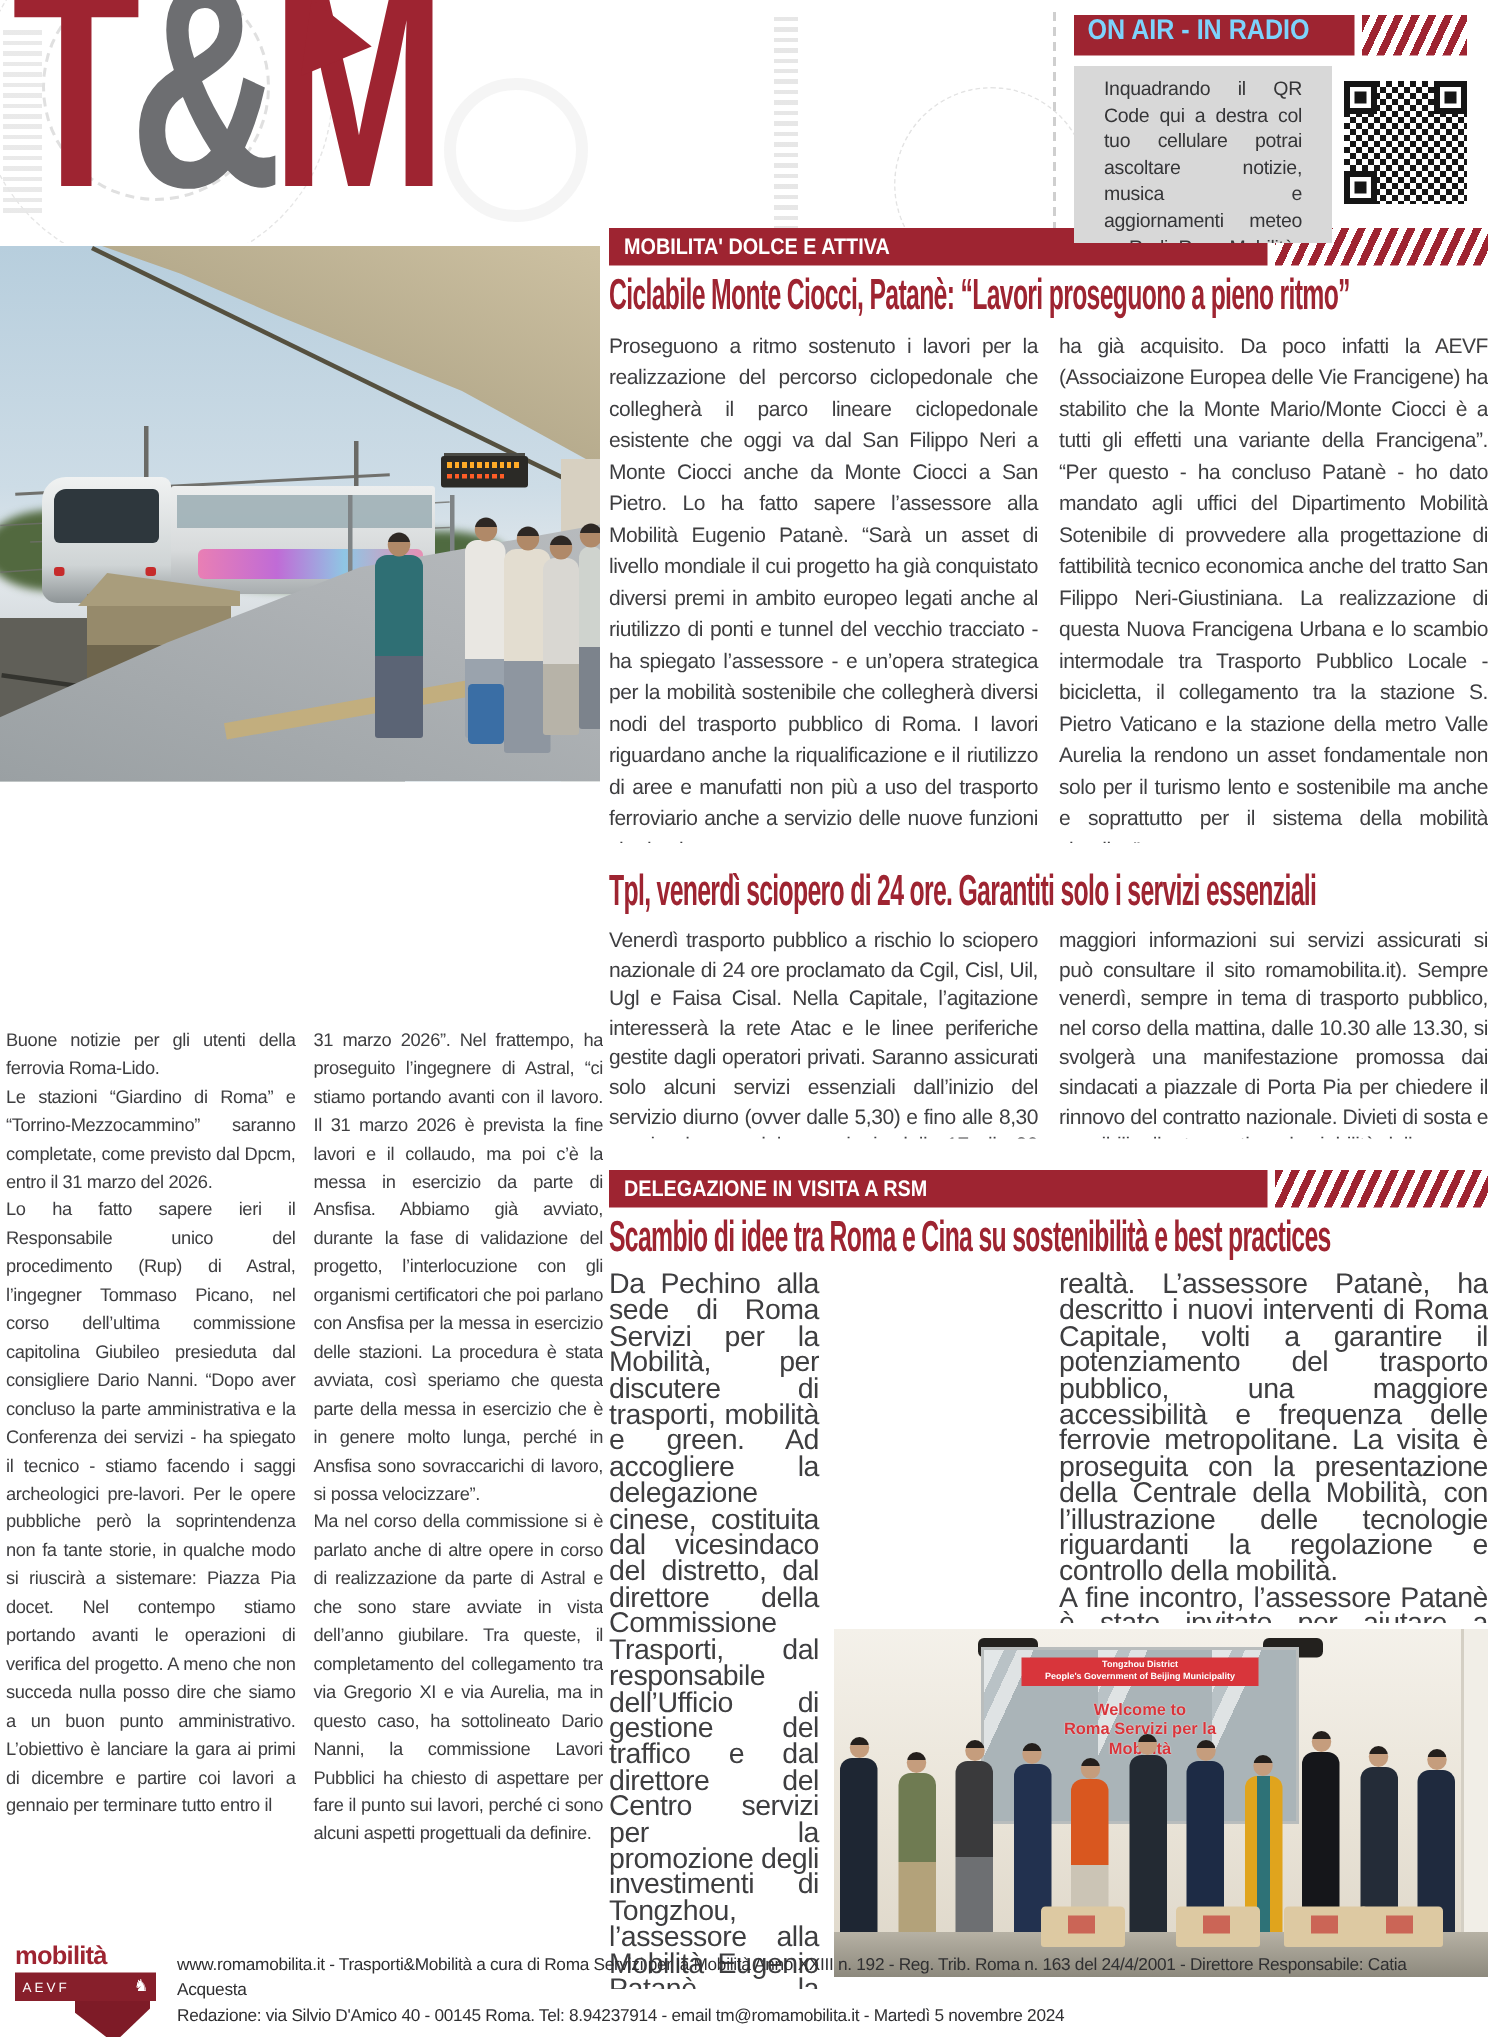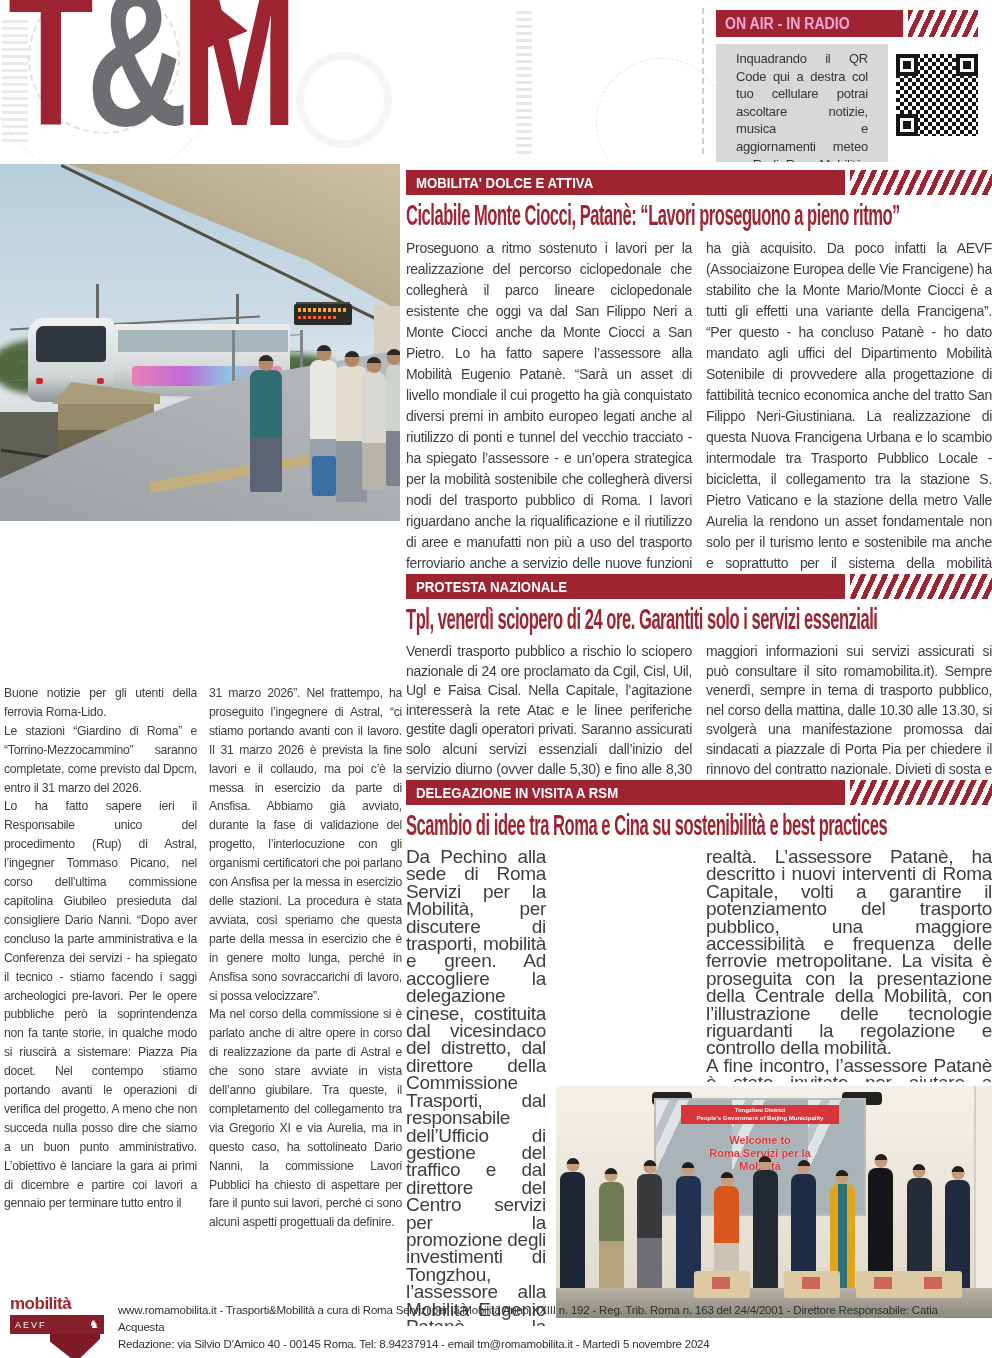--- a/index.html
+++ b/index.html
@@ -33,22 +33,22 @@
        transform:scaleX(.9);transform-origin:0 0;white-space:nowrap;letter-spacing:-2px;}
   .mt2{margin-top:6px;font-size:56px;line-height:52px;font-weight:bold;color:var(--gray);
        transform:scaleX(.9);transform-origin:0 0;white-space:nowrap;letter-spacing:-2px;}
   .mini-arrow{display:inline-block;width:0;height:0;border-left:13px solid var(--red);
               border-top:8px solid transparent;border-bottom:8px solid transparent;
               transform:translateY(-12px);margin-right:2px;}
   .hdr-div{position:absolute;left:702px;top:8px;height:146px;border-left:2px dashed #cfcfcf;}
 
   .onair{position:absolute;left:716px;top:10px;width:262px;z-index:2;}
   .bar{display:flex;height:27px;}
-  .bar-label{flex:1;background:var(--red);color:#f9a8d4;display:flex;align-items:center;
-             padding-left:9px;font-weight:bold;font-size:16px;}
+  .bar-label{flex:1;background:var(--red);color:#7dd3fc;display:flex;
+             padding-left:9px;font-weight:bold;font-size:19px;}
   .bar-label .cond{transform:scaleX(.88);}
   .stripes{width:70px;margin-left:5px;
            background:repeating-linear-gradient(115deg,var(--red) 0 5px,#fff 5px 10px);}
   .onair-row{display:flex;margin-top:7px;}
   .onair-text{width:172px;background:#d8d8d8;padding:6px 20px;font-size:13px;line-height:17.6px;
               text-align:justify;letter-spacing:-0.2px;color:#353537;}
   .qr{position:relative;width:82px;height:82px;margin-left:8px;margin-top:10px;background:#fff;
       background-image:repeating-conic-gradient(#151515 0% 25%,#fff 0% 50%);background-size:8px 8px;}
   .qf{position:absolute;width:22px;height:22px;border:4px solid #151515;background:#fff;}
   .qf::after{content:"";position:absolute;inset:3px;background:#151515;}
@@ -121,21 +121,21 @@
   .lead-headline{left:2px;top:524px;width:398px;}
   .hline{font-size:34px;line-height:38.5px;font-weight:bold;color:var(--red);
          letter-spacing:-1px;transform:scaleX(.60);}
   .lead-body{left:4px;top:684px;width:398px;height:606px;overflow:hidden;display:flex;}
   .lcol{width:193px;text-align:justify;white-space:pre-line;font-size:12.2px;line-height:18.9px;
         letter-spacing:-0.25px;color:var(--body);}
   .lcol + .lcol{margin-left:12px;}
 
   
   .art{width:586px;}
-  .a-cycle{left:406px;top:170px;}
+  .a-cycle{left:406px;top:152px;}
   .a-strike{left:406px;top:574px;}
   .a-china{left:406px;top:780px;}
   .kicker{display:flex;height:25px;}
   .kicker-label{flex:1;background:var(--red);color:#fff;display:flex;align-items:center;
                 padding-left:10px;font-weight:bold;font-size:15px;}
   .kicker-label .cond{transform:scaleX(.88);}
   .kicker-stripes{width:142px;margin-left:5px;
                   background:repeating-linear-gradient(115deg,var(--red) 0 5px,#fff 5px 10px);}
   .art-headline{margin-top:5px;font-size:29px;line-height:31px;font-weight:bold;color:var(--red);
                 letter-spacing:-0.8px;transform:scaleX(.57);}
@@ -293,26 +293,20 @@
       <div class="kicker-stripes stripes"></div>
     </div>
     <span class="cond art-headline">Ciclabile Monte Ciocci, Patanè: “Lavori proseguono a pieno ritmo”</span>
     <div class="cols">
       <div class="rcol">Proseguono a ritmo sostenuto i lavori per la realizzazione del percorso ciclopedonale che collegherà il parco lineare ciclopedonale esistente che oggi va dal San Filippo Neri a Monte Ciocci anche da Monte Ciocci a San Pietro. Lo ha fatto sapere l’assessore alla Mobilità Eugenio Patanè. “Sarà un asset di livello mondiale il cui progetto ha già conquistato diversi premi in ambito europeo legati anche al riutilizzo di ponti e tunnel del vecchio tracciato - ha spiegato l’assessore - e un’opera strategica per la mobilità sostenibile che collegherà diversi nodi del trasporto pubblico di Roma. I lavori riguardano anche la riqualificazione e il riutilizzo di aree e manufatti non più a uso del trasporto ferroviario anche a servizio delle nuove funzioni che la pista</div>
       <div class="rcol">ha già acquisito. Da poco infatti la AEVF (Associaizone Europea delle Vie Francigene) ha stabilito che la Monte Mario/Monte Ciocci è a tutti gli effetti una variante della Francigena”. “Per questo - ha concluso Patanè - ho dato mandato agli uffici del Dipartimento Mobilità Sotenibile di provvedere alla progettazione di fattibilità tecnico economica anche del tratto San Filippo Neri-Giustiniana. La realizzazione di questa Nuova Francigena Urbana e lo scambio intermodale tra Trasporto Pubblico Locale - bicicletta, il collegamento tra la stazione S. Pietro Vaticano e la stazione della metro Valle Aurelia la rendono un asset fondamentale non solo per il turismo lento e sostenibile ma anche e soprattutto per il sistema della mobilità cittadino”.</div>
     </div>
   </div>
 
   <div class="abs art a-strike">
-    <div class="kicker">
-      <div class="kicker-label">
-          <span class="cond">PROTESTA NAZIONALE</span>
-        </div>
-      <div class="kicker-stripes stripes"></div>
-    </div>
     <span class="cond art-headline">Tpl, venerdì sciopero di 24 ore. Garantiti solo i servizi essenziali</span>
     <div class="cols">
       <div class="rcol">Venerdì trasporto pubblico a rischio lo sciopero nazionale di 24 ore proclamato da Cgil, Cisl, Uil, Ugl e Faisa Cisal. Nella Capitale, l’agitazione interesserà la rete Atac e le linee periferiche gestite dagli operatori privati. Saranno assicurati solo alcuni servizi essenziali dall’inizio del servizio diurno (ovver dalle 5,30) e fino alle 8,30 e poi nel corso del pomeriggio dalle 17 alle 20 (per avere</div>
       <div class="rcol">maggiori informazioni sui servizi assicurati si può consultare il sito romamobilita.it). Sempre venerdì, sempre in tema di trasporto pubblico, nel corso della mattina, dalle 10.30 alle 13.30, si svolgerà una manifestazione promossa dai sindacati a piazzale di Porta Pia per chiedere il rinnovo del contratto nazionale. Divieti di sosta e possibili rallentamenti per la viabilità della zona.</div>
     </div>
   </div>
 
   <div class="abs art a-china">
     <div class="kicker">
       <div class="kicker-label">

